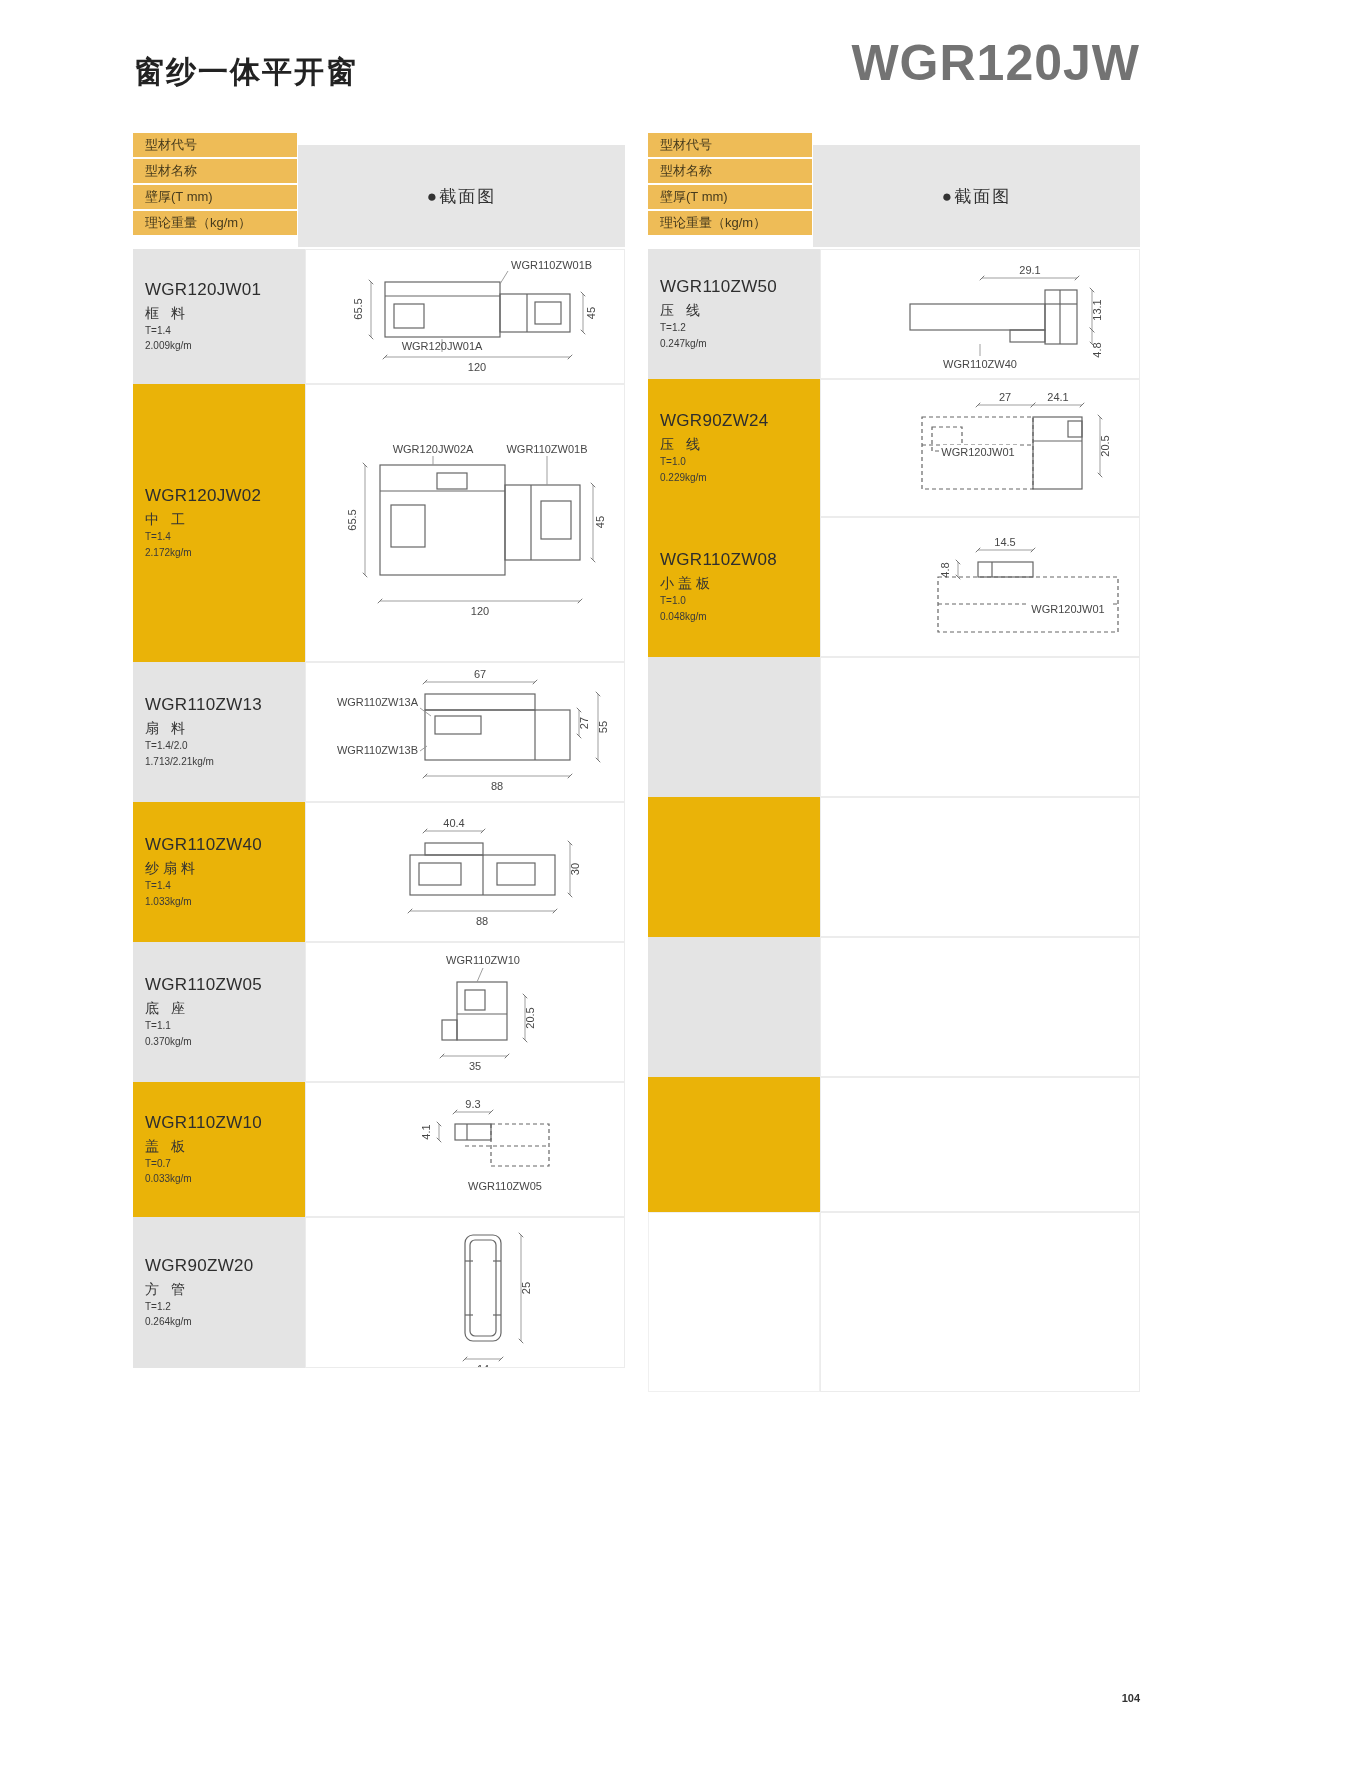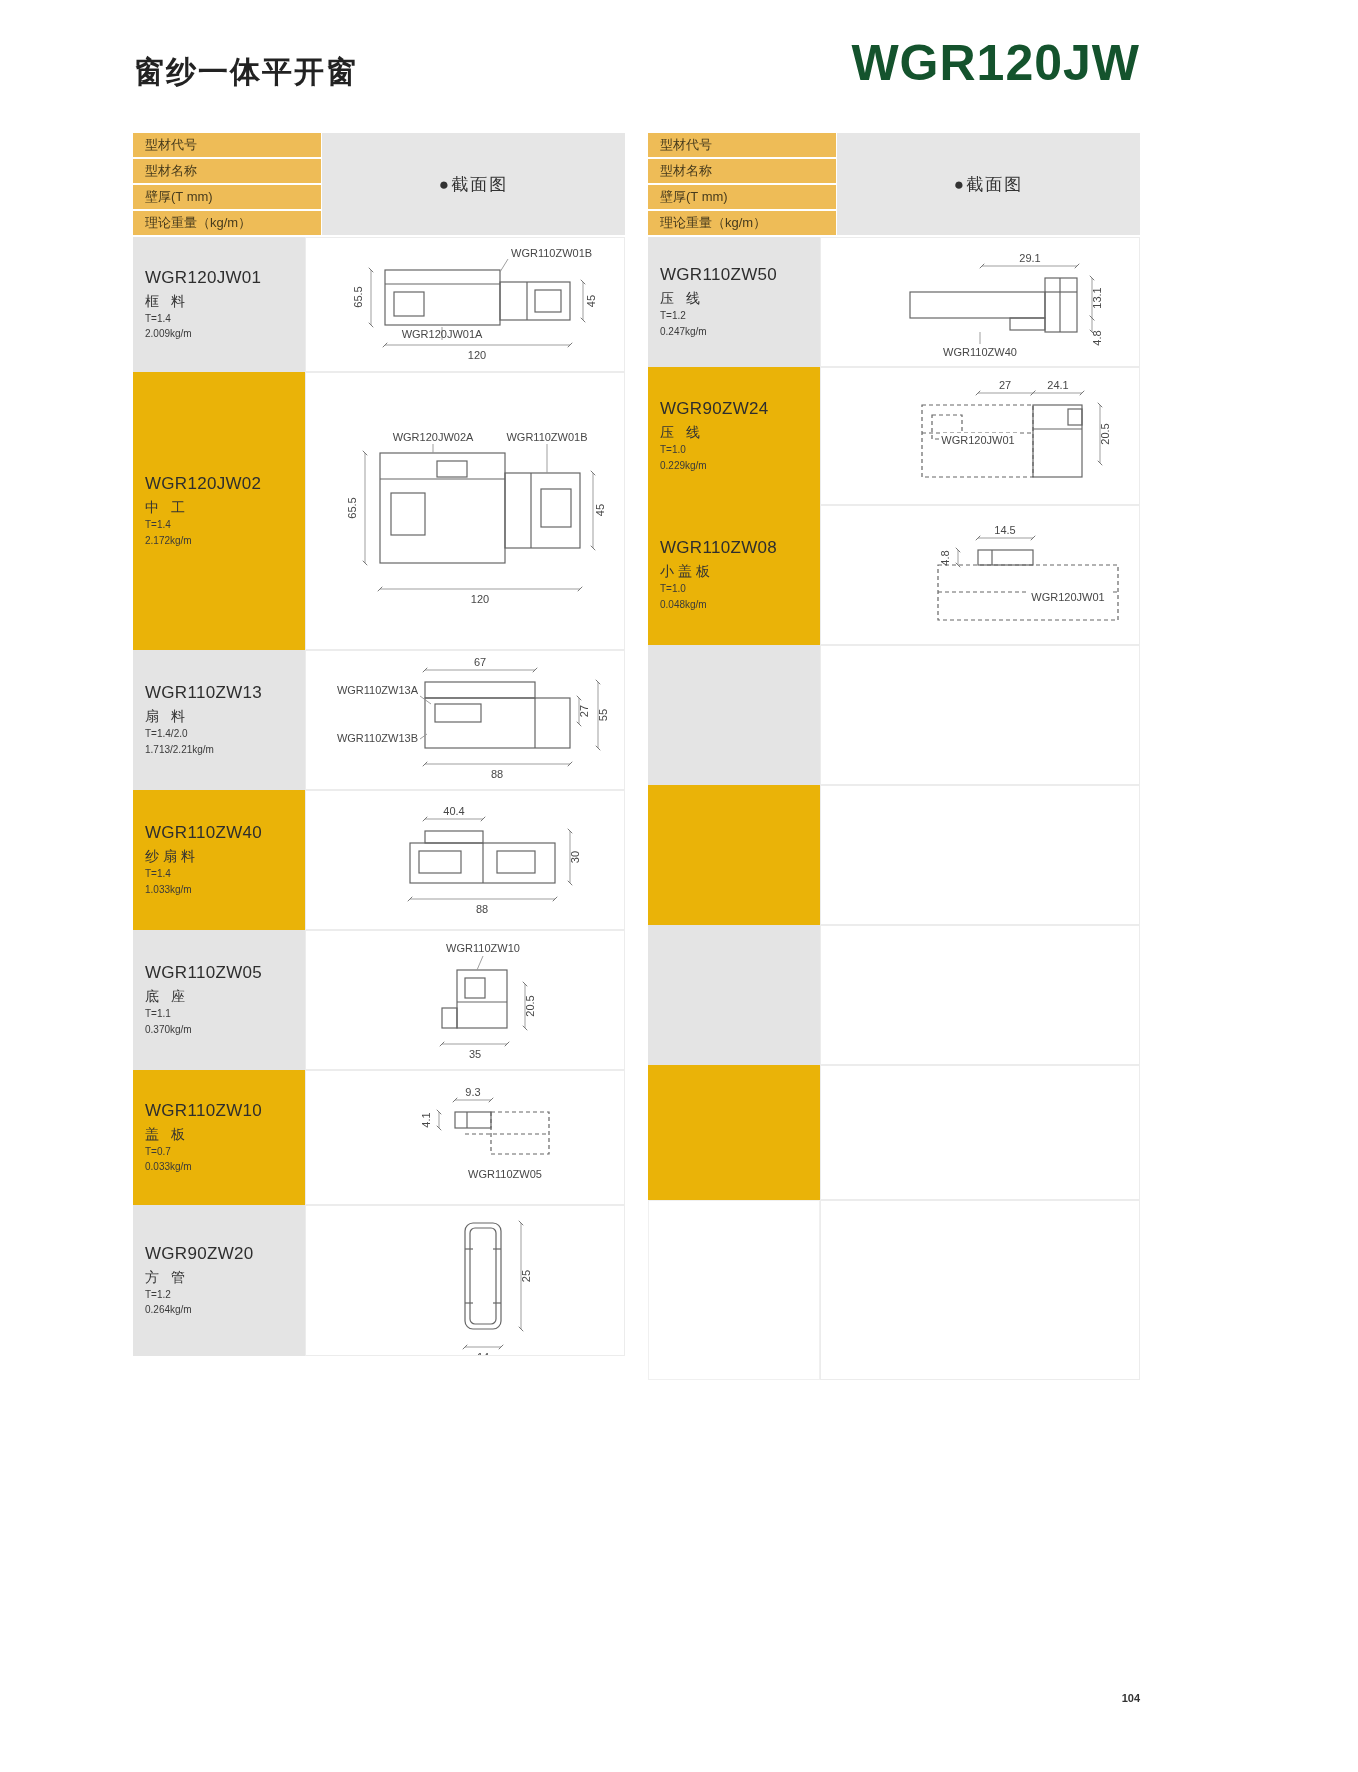--- a/index.html
+++ b/index.html
@@ -1,30 +1,30 @@
 <!DOCTYPE html>
 <html><head>
 <meta charset="utf-8">
 <style>
   * { box-sizing: border-box; margin: 0; padding: 0; }
   html,body { width:1358px; height:1772px; background:#ffffff; }
   body { position:relative; font-family:"Liberation Sans","DejaVu Sans",sans-serif; color:#333; }
 
   .page-title { position:absolute; left:134px; top:52px; font-size:30px; font-weight:700; letter-spacing:2px; color:#222; }
-  .model-code { position:absolute; top:34px; right:218px; font-size:50px; font-weight:800; letter-spacing:1px; color:#14532d; }
+  .model-code { position:absolute; top:34px; right:218px; font-size:50px; font-weight:800; letter-spacing:1px; color:#737373; }
   .page-number { position:absolute; top:1692px; right:218px; font-size:11px; font-weight:700; color:#333;margin-left:16px; }
 
   .table { position:absolute; top:133px; width:492px; }
   .table.left  { left:133px; }
   .table.right { left:648px; }
 
   .thead { display:flex; }
-  .thead-left { width:188px; display:flex; flex-direction:column; }
+  .thead-left { width:164px; display:flex; flex-direction:column; }
   .hcell { height:24px; margin-bottom:2px; background:#EEBC57; font-size:13px; line-height:24px; padding-left:12px; color:#463a1c; }
-  .hsection { flex:1; height:102px; margin-left:1px; margin-bottom:2px; background:#E6E6E6; display:flex; align-items:center; justify-content:center; font-size:17px; letter-spacing:2px; color:#333; }
+  .hsection { flex:1; height:102px; margin-left:1px; margin-bottom:2px; background:#E6E6E6; display:flex; align-items:center; justify-content:center; font-size:17px; letter-spacing:2px; color:#333;margin-top:12px; }
 
   .row { display:flex; }
   .label { width:172px; padding:0 12px; display:flex; flex-direction:column; justify-content:center; }
   .tone-gray  { background:#E4E4E4; }
   .tone-gold  { background:#eab308; }
   .tone-white { background:#ffffff; border:1px solid #f0f0f0; }
   .diagram { flex:1; background:#fff; border:1px solid #ececec; display:flex; align-items:center; justify-content:center; overflow:hidden; }
 
   .code { font-size:17px; color:#2e2e2e; letter-spacing:.3px; }
   .name { font-size:14px; margin-top:5px; letter-spacing:4px; color:#333; }

